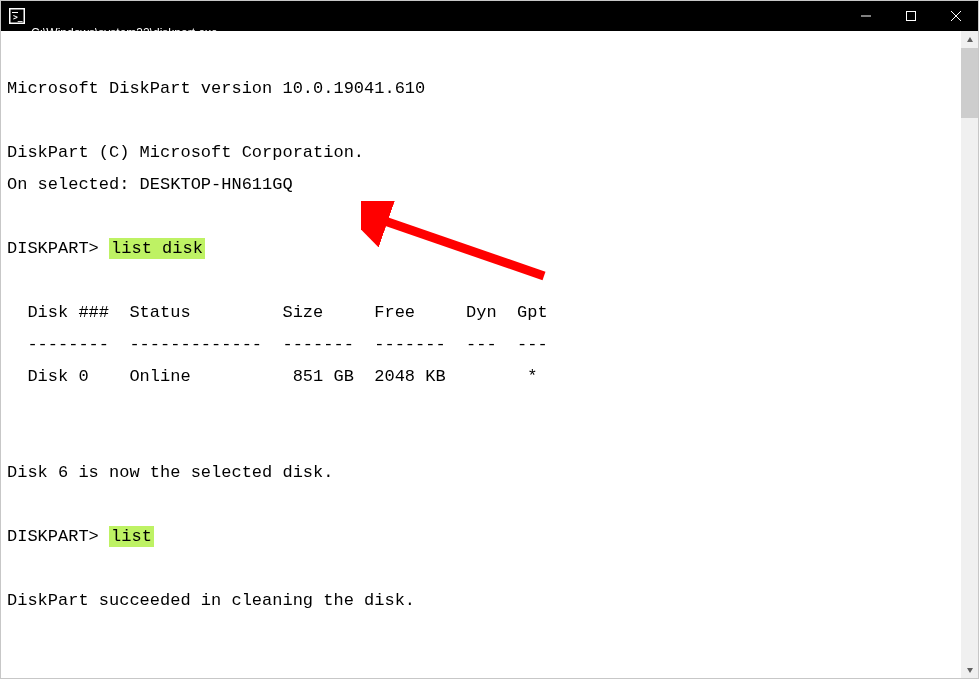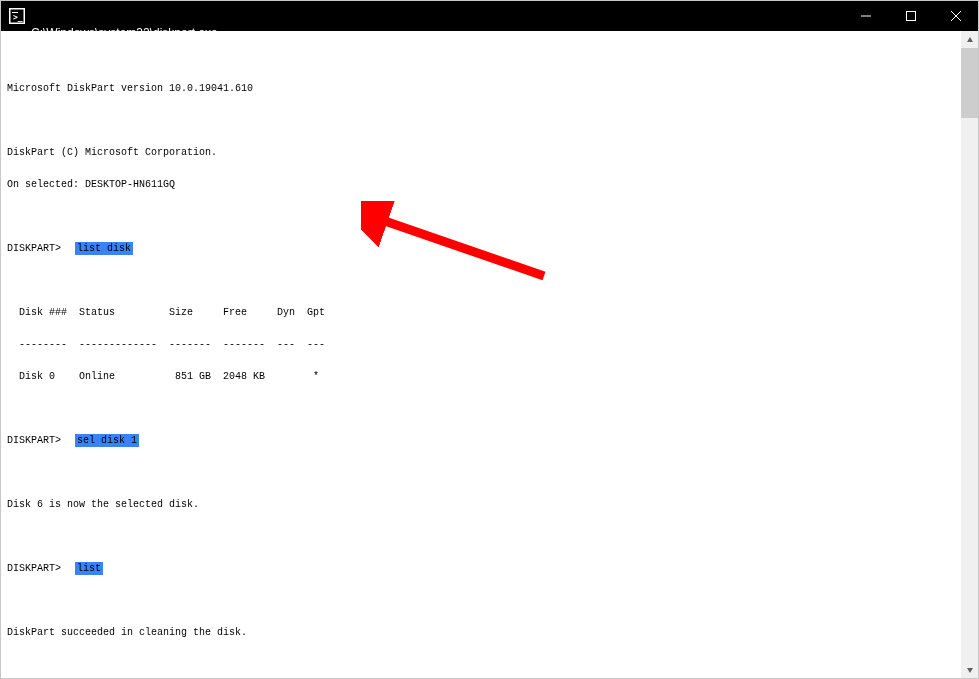--- a/index.html
+++ b/index.html
@@ -7,28 +7,28 @@
     
     .titlebar { height: 30px; background: #000000; display: flex; align-items: center; color: #ffffff; font-family: "Segoe UI", sans-serif; font-size: 12px; }
     .titlebar-icon { width: 16px; height: 16px; margin-left: 8px; margin-right: 6px; background: #ffffff; display: inline-flex; align-items: center; justify-content: center; color: #000; font-size: 10px; font-weight: bold; }
     .titlebar-icon svg { width: 16px; height: 16px; }
     .titlebar-title { flex: 1; margin-top: 33px; }
     .titlebar-controls { display: flex; height: 100%; }
     .titlebar-btn { width: 45px; height: 30px; display: flex; align-items: center; justify-content: center; cursor: pointer; }
     .titlebar-btn svg { width: 10px; height: 10px; stroke: #ffffff; stroke-width: 1; fill: none; }
     
     .terminal-outer { height: calc(679px - 32px); background: #ffffff; display: flex; }
-    .terminal-content { flex: 1; padding: 2px 6px; font-size: 10px; line-height: 16px; color: #000000; white-space: pre; overflow: hidden; }
+    .terminal-content { flex: 1; padding: 2px 6px; font-size: 17px; line-height: 16px; color: #000000; white-space: pre; overflow: hidden; }
     .scrollbar { width: 17px; background: #f0f0f0; position: relative; }
     .scrollbar-up { width: 17px; height: 17px; background: #f0f0f0; display: flex; align-items: center; justify-content: center; }
     .scrollbar-down { width: 17px; height: 17px; background: #f0f0f0; position: absolute; bottom: 0; display: flex; align-items: center; justify-content: center; }
     .scrollbar-thumb { width: 17px; background: #cdcdcd; position: absolute; top: 17px; height: 70px; }
     .scrollbar-up svg, .scrollbar-down svg { width: 8px; height: 8px; fill: #606060; }
     
-    .hl { background: #3b82f6; padding: 1px 2px; margin-left: 8px; }
+    .hl { background: #bef264; padding: 1px 2px; }
     
     .arrow-overlay { position: absolute; pointer-events: none; z-index: 10; }
     
     .blank-line { height: 16px; }
   </style>
 </head>
 <body>
 
 <div class="titlebar">
   <span class="titlebar-icon">
@@ -66,21 +66,20 @@
 <div class="blank-line"></div>
 <div>DiskPart (C) Microsoft Corporation.</div>
 <div>On selected: DESKTOP-HN611GQ</div>
 <div class="blank-line"></div>
 <div><span>DISKPART&gt;</span> <span class="hl">list disk</span></div>
 <div class="blank-line"></div>
 <div>  Disk ###  Status         Size     Free     Dyn  Gpt</div>
 <div>  --------  -------------  -------  -------  ---  ---</div>
 <div>  Disk 0    Online          851 GB  2048 KB        *</div>
 <div class="blank-line"></div>
-<div><span>DISKPART&gt;</span> <span class="hl">sel disk 1</span></div>
 <div class="blank-line"></div>
 <div>Disk 6 is now the selected disk.</div>
 <div class="blank-line"></div>
 <div><span>DISKPART&gt;</span> <span class="hl">list</span></div>
 <div class="blank-line"></div>
 <div>DiskPart succeeded in cleaning the disk.</div>
 
 
 
 

